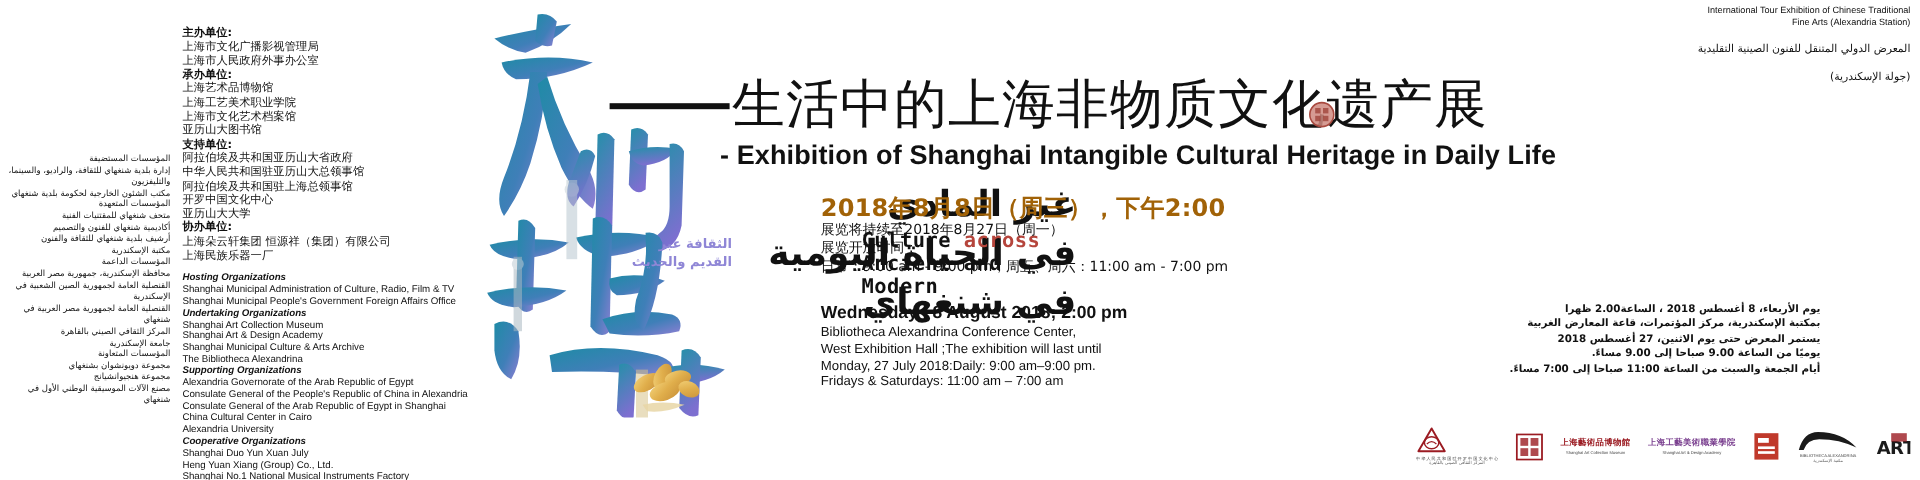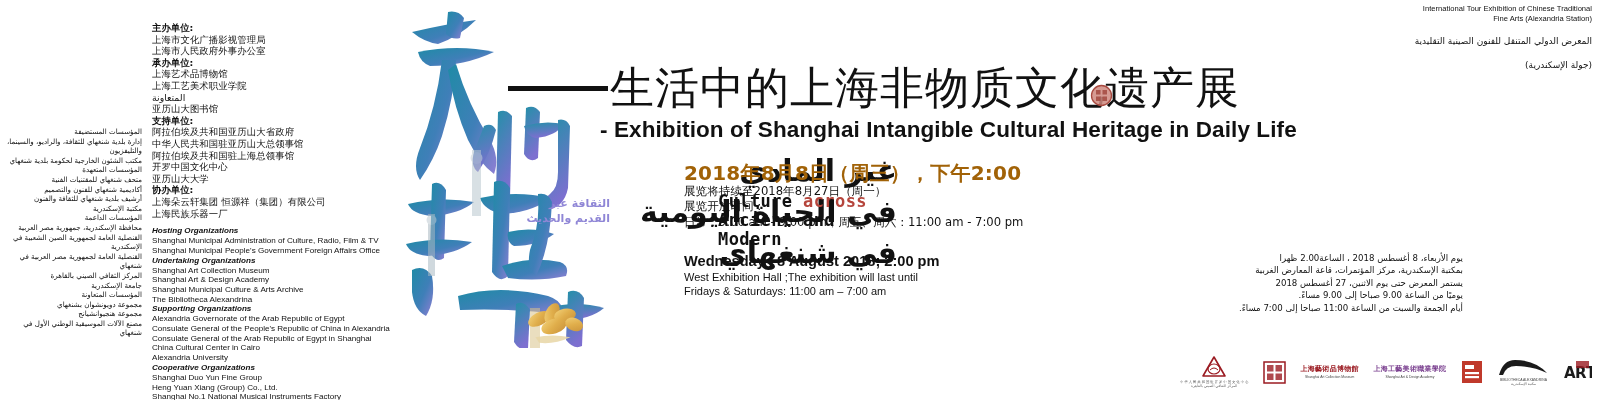--- a/index.html
+++ b/index.html
@@ -62,27 +62,27 @@
   #ev-cn{position:absolute;left:684px;top:163px;width:500px;}
   #ev-cn .hl{font-size:20px;font-weight:bold;color:#a16207;line-height:21px;letter-spacing:.2px;}
   #ev-cn .ln{font-size:11.6px;line-height:15.4px;color:#111;}
 
   
   #ev-en{position:absolute;left:684px;top:252px;width:430px;}
   #ev-en .hl{font-size:14.6px;font-weight:bold;line-height:19px;}
   #ev-en .ln{font-size:11px;line-height:13.8px;}
 
   
-  #ev-ar{position:absolute;left:1118px;top:252px;width:345px;text-align:right;
-         direction:rtl;font-size:8.6px;line-height:12.4px;}
+  #ev-ar{position:absolute;left:1172px;top:252px;width:345px;text-align:right;
+         direction:rtl;font-size:8.6px;line-height:12.4px;font-weight:bold;}
 
   
   #logos{position:absolute;left:1180px;top:348px;width:412px;height:48px;
          display:flex;align-items:center;justify-content:space-between;}
-  .logo{display:flex;flex-direction:column;align-items:center;justify-content:center;}
+  .logo{display:flex;flex-direction:column;justify-content:center;}
   .logo .cap{font-size:3.4px;line-height:4.4px;text-align:center;color:#444;margin-top:1px;
              white-space:nowrap;}
   .logo .cap2{font-size:3.6px;line-height:4.6px;text-align:center;color:#666;}
   .mark-cn{font-size:7px;color:#9b1b22;font-weight:bold;letter-spacing:.3px;
            font-family:"DejaVu Sans",sans-serif;white-space:nowrap;}
   .mark-pu{font-size:7px;color:#7a3f8f;font-weight:bold;letter-spacing:.3px;
            font-family:Liberation Sans, sans-serif;white-space:nowrap;}
 </style>
 </head>
 <body>
@@ -117,21 +117,21 @@
     <div>مصنع الآلات الموسيقية الوطني الأول في شنغهاي</div>
   </div>
 
   <div id="orgs">
     <div class="cn cn-head">主办单位:</div>
     <div class="cn cn-line">上海市文化广播影视管理局</div>
     <div class="cn cn-line">上海市人民政府外事办公室</div>
     <div class="cn cn-head">承办单位:</div>
     <div class="cn cn-line">上海艺术品博物馆</div>
     <div class="cn cn-line">上海工艺美术职业学院</div>
-    <div class="cn cn-line">المتعاونة</div>
+    <div class="cn cn-line">上海市文化艺术档案馆</div>
     <div class="cn cn-line">亚历山大图书馆</div>
     <div class="cn cn-head">支持单位:</div>
     <div class="cn cn-line">阿拉伯埃及共和国亚历山大省政府</div>
     <div class="cn cn-line">中华人民共和国驻亚历山大总领事馆</div>
     <div class="cn cn-line">阿拉伯埃及共和国驻上海总领事馆</div>
     <div class="cn cn-line">开罗中国文化中心</div>
     <div class="cn cn-line">亚历山大大学</div>
     <div class="cn cn-head">协办单位:</div>
     <div class="cn cn-line">上海朵云轩集团  恒源祥（集团）有限公司</div>
     <div class="cn cn-line">上海民族乐器一厂</div>
@@ -146,21 +146,21 @@
     <div class="en-line">Shanghai Art &amp; Design Academy</div>
     <div class="en-line">Shanghai Municipal Culture &amp; Arts Archive</div>
     <div class="en-line">The Bibliotheca Alexandrina</div>
     <div class="en-head">Supporting Organizations</div>
     <div class="en-line">Alexandria Governorate of the Arab Republic of Egypt</div>
     <div class="en-line">Consulate General of the People's Republic of China in Alexandria</div>
     <div class="en-line">Consulate General of the Arab Republic of Egypt in Shanghai</div>
     <div class="en-line">China Cultural Center in Cairo</div>
     <div class="en-line">Alexandria University</div>
     <div class="en-head">Cooperative Organizations</div>
-    <div class="en-line">Shanghai Duo Yun Fine Group</div>
+    <div class="en-line">Shanghai Duo Yun Xuan July</div>
     <div class="en-line">Heng Yuan Xiang (Group) Co., Ltd.</div>
     <div class="en-line">Shanghai No.1 National Musical Instruments Factory</div>
   </div>
 
   <div id="art">
     <svg width="215" height="340" viewBox="0 0 215 340">
       <defs>
         <linearGradient id="gr" x1="0" y1="0" x2="1" y2="1">
           <stop offset="0%" stop-color="#1f8ba6"></stop>
           <stop offset="55%" stop-color="#3f7fb8"></stop>
@@ -263,21 +263,23 @@
 
   <div id="ev-cn">
     <div class="cn hl">2018年8月8日（周三），下午2:00</div>
     <div class="cn ln">展览将持续至2018年8月27日（周一）</div>
     <div class="cn ln">展览开放时间：</div>
     <div class="cn ln">日常：9:00 am - 9:00 pm，周五、周六：11:00 am - 7:00 pm</div>
   </div>
 
   <div id="ev-en">
     <div class="hl">Wednesday , 8 August 2018; 2:00 pm</div>
+    <div class="ln">Bibliotheca Alexandrina Conference Center,</div>
     <div class="ln">West Exhibition Hall ;The exhibition will last until</div>
+    <div class="ln">Monday, 27 July 2018:Daily: 9:00 am–9:00 pm.</div>
     <div class="ln">Fridays &amp; Saturdays: 11:00 am – 7:00 am</div>
   </div>
 
   <div id="ev-ar" class="ar">
     <div>يوم الأربعاء، 8 أغسطس 2018 ، الساعة2.00 ظهرا</div>
     <div>بمكتبة الإسكندرية، مركز المؤتمرات، قاعة المعارض الغربية</div>
     <div>يستمر المعرض حتى يوم الاثنين، 27 أغسطس 2018</div>
     <div>يوميًا من الساعة 9.00 صباحا إلى 9.00 مساءً.</div>
     <div>أيام الجمعة والسبت من الساعة 11:00 صباحا إلى 7:00 مساءً.</div>
   </div>

